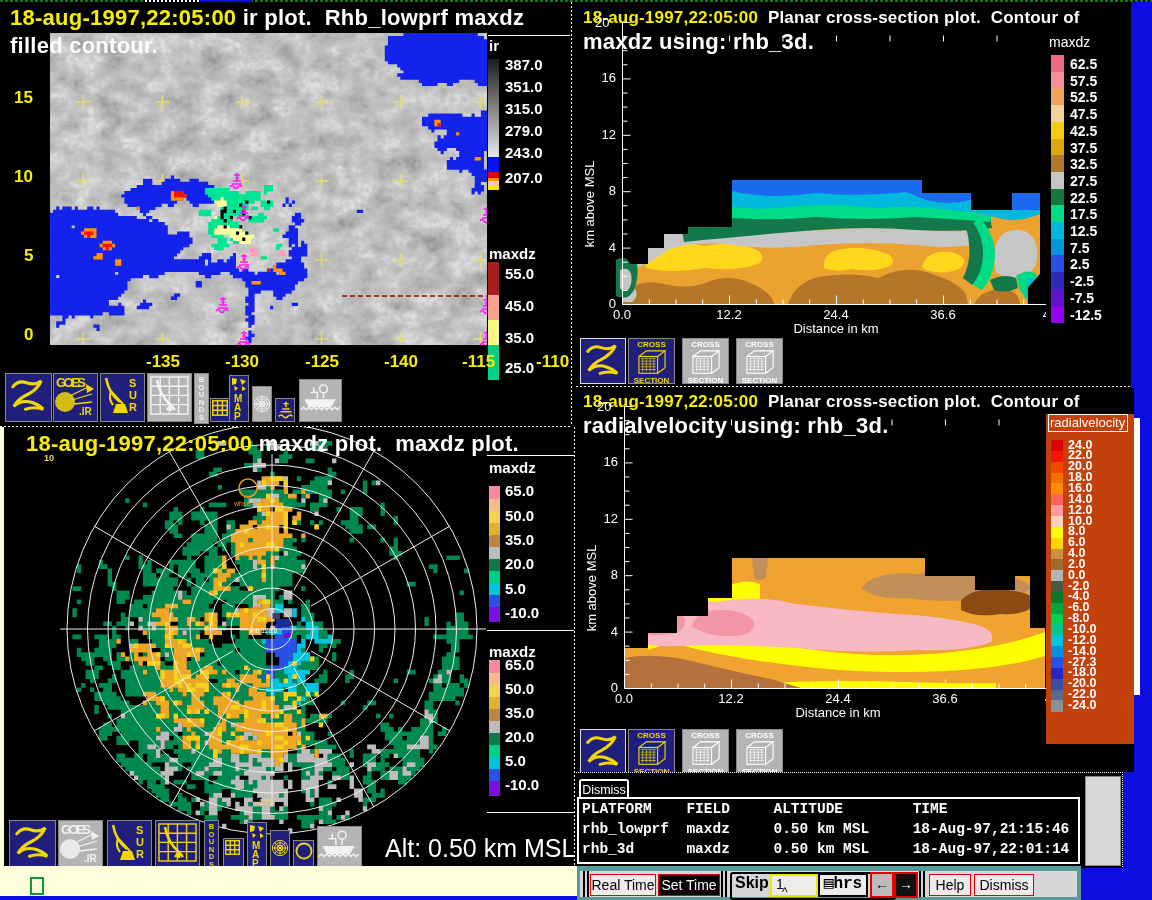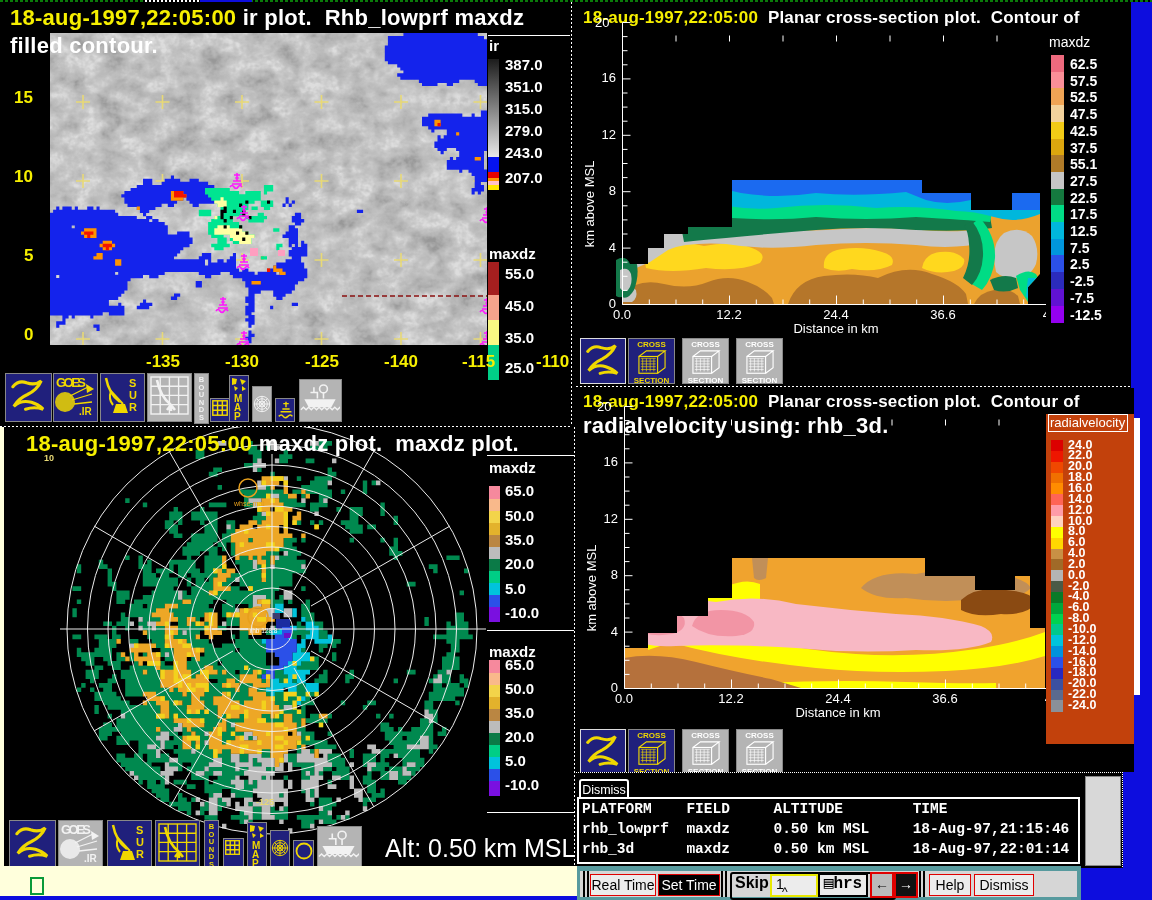--- a/index.html
+++ b/index.html
@@ -333,20 +333,21 @@
         </g>
         <path d="M5 21 h36 l-5 9 h-26 Z" fill="#f2f2f2"></path>
         <path d="M1 33 l3 -3 l3 3 l3 -3 l3 3 l3 -3 l3 3 l3 -3 l3 3 l3 -3 l3 3 l3 -3 l3 3 l3 -3 l3 3 l3 -3 l2 2" stroke="#f2f2f2" fill="none" stroke-width="1.6"></path>
       </svg></div>
 </div>
 
 <div class="a" style="left:574px;top:427px;width:1px;height:439px;background:repeating-linear-gradient(#fff 0 2px,#000 2px 4px)"></div>
 
 <div class="a" style="left:576px;top:2px;width:555px;height:384px;background:#000">
   <div class="a" style="left:7px;top:6px"><span class="ts yl">18-aug-1997,22:05:00</span><span class="ts">  Planar cross-section plot.  Contour of</span></div>
+  <div class="a" style="left:7px;top:27px"><span class="ttl">maxdz using: rhb_3d.</span></div>
   <svg class="a" style="left:0;top:0" width="555" height="345" viewBox="0 0 555 345">
       <defs>
         <clipPath id="sil1">
           <path d="M46,302 V262 H72 V246 H88 V232 H112 V225 H156 V178 H346 V191 H395 V208 H436 V191 H464 V272 L452,285 L452,302 Z"></path>
         </clipPath>
       </defs>
       <g clip-path="url(#sil1)">
         <rect x="40" y="170" width="430" height="140" fill="#eba22e"></rect>
         <path fill="#b5762a" d="M46,302 L46,292 Q62,276 88,282 Q112,288 132,280 Q152,272 172,280 Q188,286 196,296 L198,302 Z"></path>
         <path fill="#b5762a" d="M212,302 Q220,278 248,274 Q278,270 302,276 Q330,262 356,272 Q382,280 390,292 L392,302 Z"></path>
@@ -407,21 +408,21 @@
       <div style="position:absolute;left:5px;top:223.4px;width:13px;height:17.2px;background:#2b50e8"></div>
       <div style="position:absolute;left:5px;top:240.1px;width:13px;height:17.2px;background:#2b2bbc"></div>
       <div style="position:absolute;left:5px;top:256.8px;width:13px;height:17.2px;background:#6012d2"></div>
       <div style="position:absolute;left:5px;top:273.5px;width:13px;height:17.2px;background:#9400f0"></div>
       <div style="position:absolute;left:24px;top:24.0px;font-size:14px;color:#fff;font-weight:bold">62.5</div>
       <div style="position:absolute;left:24px;top:40.7px;font-size:14px;color:#fff;font-weight:bold">57.5</div>
       <div style="position:absolute;left:24px;top:57.4px;font-size:14px;color:#fff;font-weight:bold">52.5</div>
       <div style="position:absolute;left:24px;top:74.1px;font-size:14px;color:#fff;font-weight:bold">47.5</div>
       <div style="position:absolute;left:24px;top:90.8px;font-size:14px;color:#fff;font-weight:bold">42.5</div>
       <div style="position:absolute;left:24px;top:107.5px;font-size:14px;color:#fff;font-weight:bold">37.5</div>
-      <div style="position:absolute;left:24px;top:124.2px;font-size:14px;color:#fff;font-weight:bold">55.1</div>
+      <div style="position:absolute;left:24px;top:124.2px;font-size:14px;color:#fff;font-weight:bold">32.5</div>
       <div style="position:absolute;left:24px;top:140.9px;font-size:14px;color:#fff;font-weight:bold">27.5</div>
       <div style="position:absolute;left:24px;top:157.6px;font-size:14px;color:#fff;font-weight:bold">22.5</div>
       <div style="position:absolute;left:24px;top:174.3px;font-size:14px;color:#fff;font-weight:bold">17.5</div>
       <div style="position:absolute;left:24px;top:191.0px;font-size:14px;color:#fff;font-weight:bold">12.5</div>
       <div style="position:absolute;left:24px;top:207.7px;font-size:14px;color:#fff;font-weight:bold">7.5</div>
       <div style="position:absolute;left:24px;top:224.4px;font-size:14px;color:#fff;font-weight:bold">2.5</div>
       <div style="position:absolute;left:24px;top:241.1px;font-size:14px;color:#fff;font-weight:bold">-2.5</div>
       <div style="position:absolute;left:24px;top:257.8px;font-size:14px;color:#fff;font-weight:bold">-7.5</div>
       <div style="position:absolute;left:24px;top:274.5px;font-size:14px;color:#fff;font-weight:bold">-12.5</div>
   </div>
@@ -533,21 +534,21 @@
       <div style="position:absolute;left:22px;top:132.0px;font-size:12.5px;color:#fff;font-weight:bold">4.0</div>
       <div style="position:absolute;left:22px;top:142.8px;font-size:12.5px;color:#fff;font-weight:bold">2.0</div>
       <div style="position:absolute;left:22px;top:153.7px;font-size:12.5px;color:#fff;font-weight:bold">0.0</div>
       <div style="position:absolute;left:22px;top:164.5px;font-size:12.5px;color:#fff;font-weight:bold">-2.0</div>
       <div style="position:absolute;left:22px;top:175.4px;font-size:12.5px;color:#fff;font-weight:bold">-4.0</div>
       <div style="position:absolute;left:22px;top:186.2px;font-size:12.5px;color:#fff;font-weight:bold">-6.0</div>
       <div style="position:absolute;left:22px;top:197.1px;font-size:12.5px;color:#fff;font-weight:bold">-8.0</div>
       <div style="position:absolute;left:22px;top:207.9px;font-size:12.5px;color:#fff;font-weight:bold">-10.0</div>
       <div style="position:absolute;left:22px;top:218.8px;font-size:12.5px;color:#fff;font-weight:bold">-12.0</div>
       <div style="position:absolute;left:22px;top:229.7px;font-size:12.5px;color:#fff;font-weight:bold">-14.0</div>
-      <div style="position:absolute;left:22px;top:240.5px;font-size:12.5px;color:#fff;font-weight:bold">-16.0</div>
+      <div style="position:absolute;left:22px;top:240.5px;font-size:12.5px;color:#fff;font-weight:bold">-27.3</div>
       <div style="position:absolute;left:22px;top:251.3px;font-size:12.5px;color:#fff;font-weight:bold">-18.0</div>
       <div style="position:absolute;left:22px;top:262.2px;font-size:12.5px;color:#fff;font-weight:bold">-20.0</div>
       <div style="position:absolute;left:22px;top:273.0px;font-size:12.5px;color:#fff;font-weight:bold">-22.0</div>
       <div style="position:absolute;left:22px;top:283.9px;font-size:12.5px;color:#fff;font-weight:bold">-24.0</div>
   </div>
   <div class="a" style="left:4px;top:341px;width:44px;height:44px;background:#20207c;border:1px solid #ddd"><svg width="42" height="42" viewBox="0 0 44 44">
         <path d="M7 13 Q13 6 21 9 Q30 12 36 7 Q32 16 22 21 Q13 25 8 33 Q16 26 26 29 Q33 31 38 36 Q29 33 20 36" fill="none" stroke="#f0d800" stroke-width="3.2" stroke-linecap="round"></path>
       </svg></div>
     <div class="a" style="left:52px;top:341px;width:45px;height:44px;background:#20207c;border:1px solid #888;text-align:center"><div style="font-size:8px;color:#f0d800;font-weight:bold;margin-top:1px">CROSS</div><svg width="34" height="28" viewBox="0 0 36 30">
         <g stroke="#f0d800" fill="none" stroke-width="1.2">

